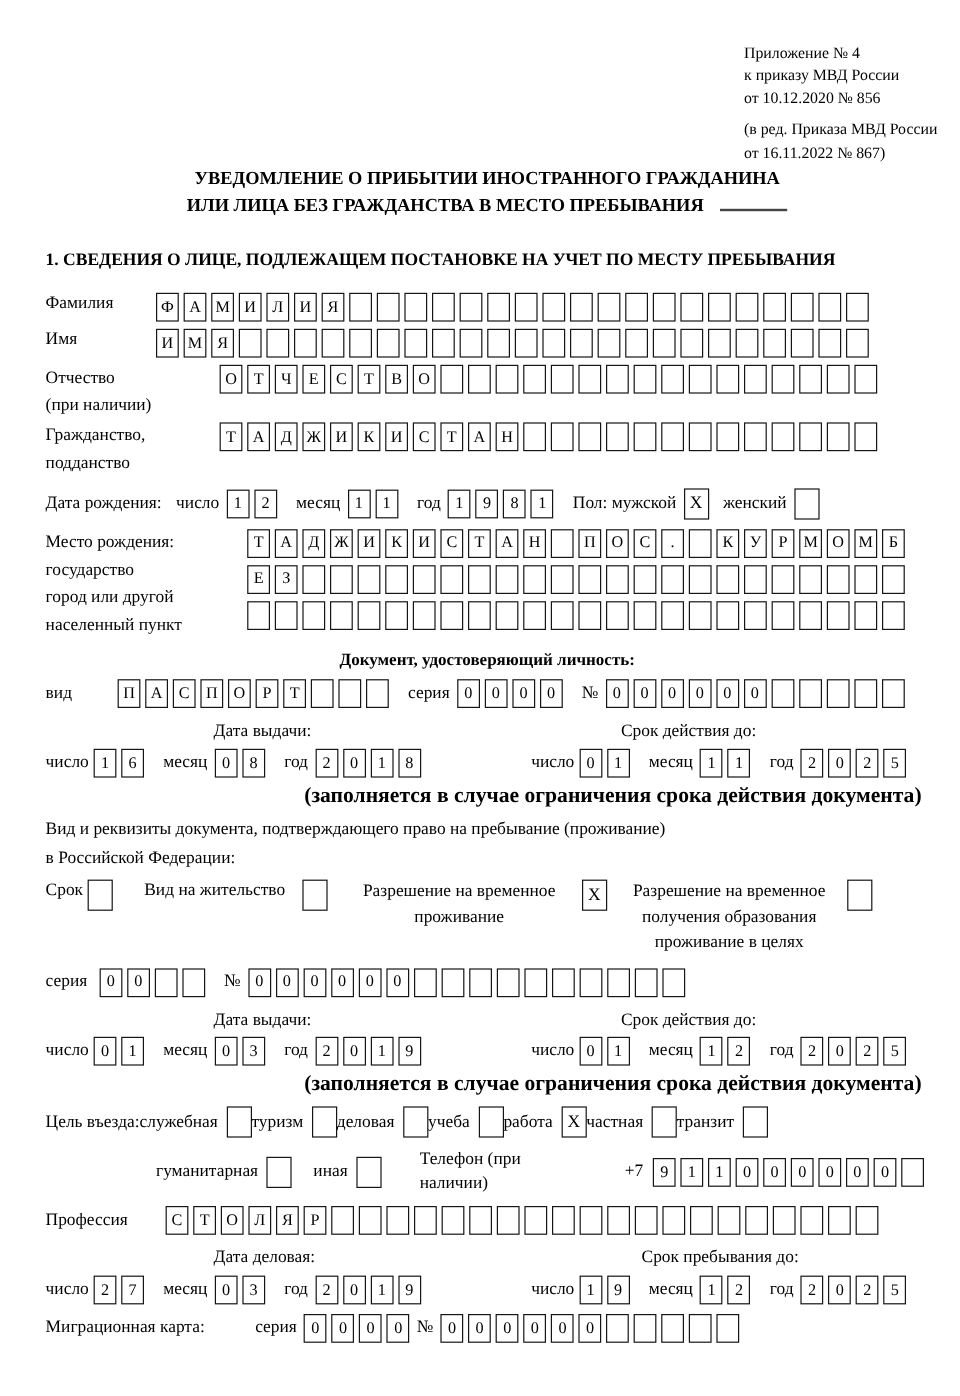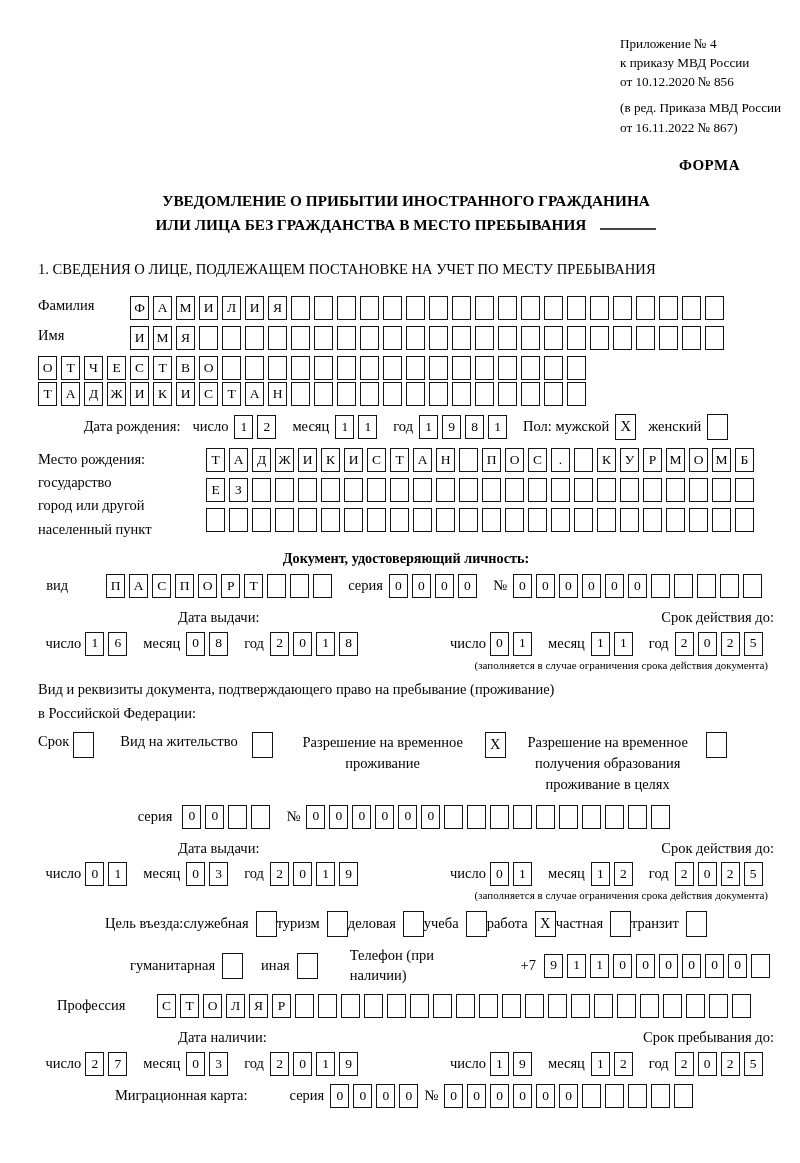--- a/index.html
+++ b/index.html
@@ -3,53 +3,52 @@
 <meta charset="utf-8">
 <style>
   html,body{margin:0;padding:0;background:#fff;}
   .page{width:800px;min-height:1163px;box-sizing:border-box;padding:34px 26px 20px 38px;
         font-family:"Liberation Serif",serif;color:#000;font-size:14.5px;line-height:1.35;}
   .refblock{margin-left:582px;width:200px;font-size:13.2px;line-height:1.45;}
   .refblock .ed{margin-top:7px;}
   .forma{font-weight:bold;text-align:right;padding-right:34px;margin:18px 0 14px;font-size:15px;letter-spacing:.5px;}
   .title{text-align:center;font-weight:bold;font-size:15.3px;line-height:1.55;margin-bottom:4px;}
   .uline{display:inline-block;width:56px;border-bottom:2px solid #444;margin-left:14px;vertical-align:baseline;}
-  .sect{font-weight:normal;font-size:14.6px;margin:24px 0 16px;}
+  .sect{font-weight:bold;font-size:14.6px;margin:24px 0 16px;}
   .row{display:flex;align-items:flex-start;margin-bottom:6px;}
-  .rowc{display:flex;align-items:center;margin-bottom:6px;justify-content:center;}
+  .rowc{display:flex;align-items:center;margin-bottom:6px;}
   .lbl{flex:none;}
   .lblstack{flex:none;line-height:1.6;}
   .cells{display:inline-flex;flex:none;}
   .cell{width:17px;height:22px;border:1.6px solid #151515;margin-right:4px;display:inline-flex;
         align-items:center;justify-content:center;font-size:13.5px;flex:none;background:#fff;}
   .cbox{width:19px;height:24px;border:1.6px solid #151515;display:inline-flex;align-items:center;
         justify-content:center;font-size:14.5px;flex:none;background:#fff;}
   .dlbl{margin:0 6px 0 12px;flex:none;}
   .dategrp{display:inline-flex;align-items:center;flex:none;}
-  .hdrline{display:flex;margin:10px 0 4px;justify-content:space-between;}
-  .note{text-align:right;font-size:11px;margin:1px 6px 8px 0;}
+  .hdrline{display:flex;margin:10px 0 4px;}
+  .note{text-align:right;font-size:18px;margin:1px 6px 8px 0;font-weight:bold;}
   .dochdr{text-align:center;font-weight:bold;font-size:14.2px;margin:8px 0 6px;}
   .pitem{display:inline-flex;align-items:center;}
   .pitem .pl{margin-right:7px;}
   .cblabel{text-align:center;line-height:1.45;flex:none;}
 </style>
 </head>
 <body>
 
 <div class="page">
 
   <div class="refblock">
     <div>Приложение № 4</div>
     <div>к приказу МВД России</div>
     <div>от 10.12.2020 № 856</div>
     <div class="ed">(в ред. Приказа МВД России</div>
     <div>от 16.11.2022 № 867)</div>
   </div>
 
-  <div class="forma">ФОРМА</div>
 
   <div class="title">
     <div>УВЕДОМЛЕНИЕ О ПРИБЫТИИ ИНОСТРАННОГО ГРАЖДАНИНА</div>
     <div><span>ИЛИ ЛИЦА БЕЗ ГРАЖДАНСТВА В МЕСТО ПРЕБЫВАНИЯ</span><span class="uline"></span></div>
   </div>
 
   <div class="sect">1. СВЕДЕНИЯ О ЛИЦЕ, ПОДЛЕЖАЩЕМ ПОСТАНОВКЕ НА УЧЕТ ПО МЕСТУ ПРЕБЫВАНИЯ</div>
 
   <div class="row">
     <span class="lbl" style="width:92px">Фамилия</span>
@@ -109,20 +108,24 @@
         <span class="cell"></span>
         <span class="cell"></span>
         <span class="cell"></span>
         <span class="cell"></span>
         <span class="cell"></span>
         <span class="cell"></span>
       </div>
   </div>
 
   <div class="row" style="margin-bottom:2px">
+    <div class="lblstack" style="width:145px">
+      <div>Отчество</div>
+      <div>(при наличии)</div>
+    </div>
     <div class="cells">
         <span class="cell">О</span>
         <span class="cell">Т</span>
         <span class="cell">Ч</span>
         <span class="cell">Е</span>
         <span class="cell">С</span>
         <span class="cell">Т</span>
         <span class="cell">В</span>
         <span class="cell">О</span>
         <span class="cell"></span>
@@ -138,20 +141,24 @@
         <span class="cell"></span>
         <span class="cell"></span>
         <span class="cell"></span>
         <span class="cell"></span>
         <span class="cell"></span>
         <span class="cell"></span>
       </div>
   </div>
 
   <div class="row" style="margin-bottom:8px">
+    <div class="lblstack" style="width:145px">
+      <div>Гражданство,</div>
+      <div>подданство</div>
+    </div>
     <div class="cells">
         <span class="cell">Т</span>
         <span class="cell">А</span>
         <span class="cell">Д</span>
         <span class="cell">Ж</span>
         <span class="cell">И</span>
         <span class="cell">К</span>
         <span class="cell">И</span>
         <span class="cell">С</span>
         <span class="cell">Т</span>
@@ -550,21 +557,21 @@
         <span class="cell"></span>
         <span class="cell"></span>
         <span class="cell"></span>
         <span class="cell"></span>
         <span class="cell"></span>
         <span class="cell"></span>
       </div>
   </div>
 
   <div class="hdrline">
-    <span style="margin-left:140px">Дата наличии:</span>
+    <span style="margin-left:140px">Дата деловая:</span>
     <span style="margin-left:272px">Срок пребывания до:</span>
   </div>
   <div class="rowc" style="margin-bottom:8px">
     <div class="dategrp">
       <span>число</span>
       <div class="cells" style="margin-left:4px">
           <span class="cell">2</span>
           <span class="cell">7</span>
         </div>
       <span class="dlbl">месяц</span>

